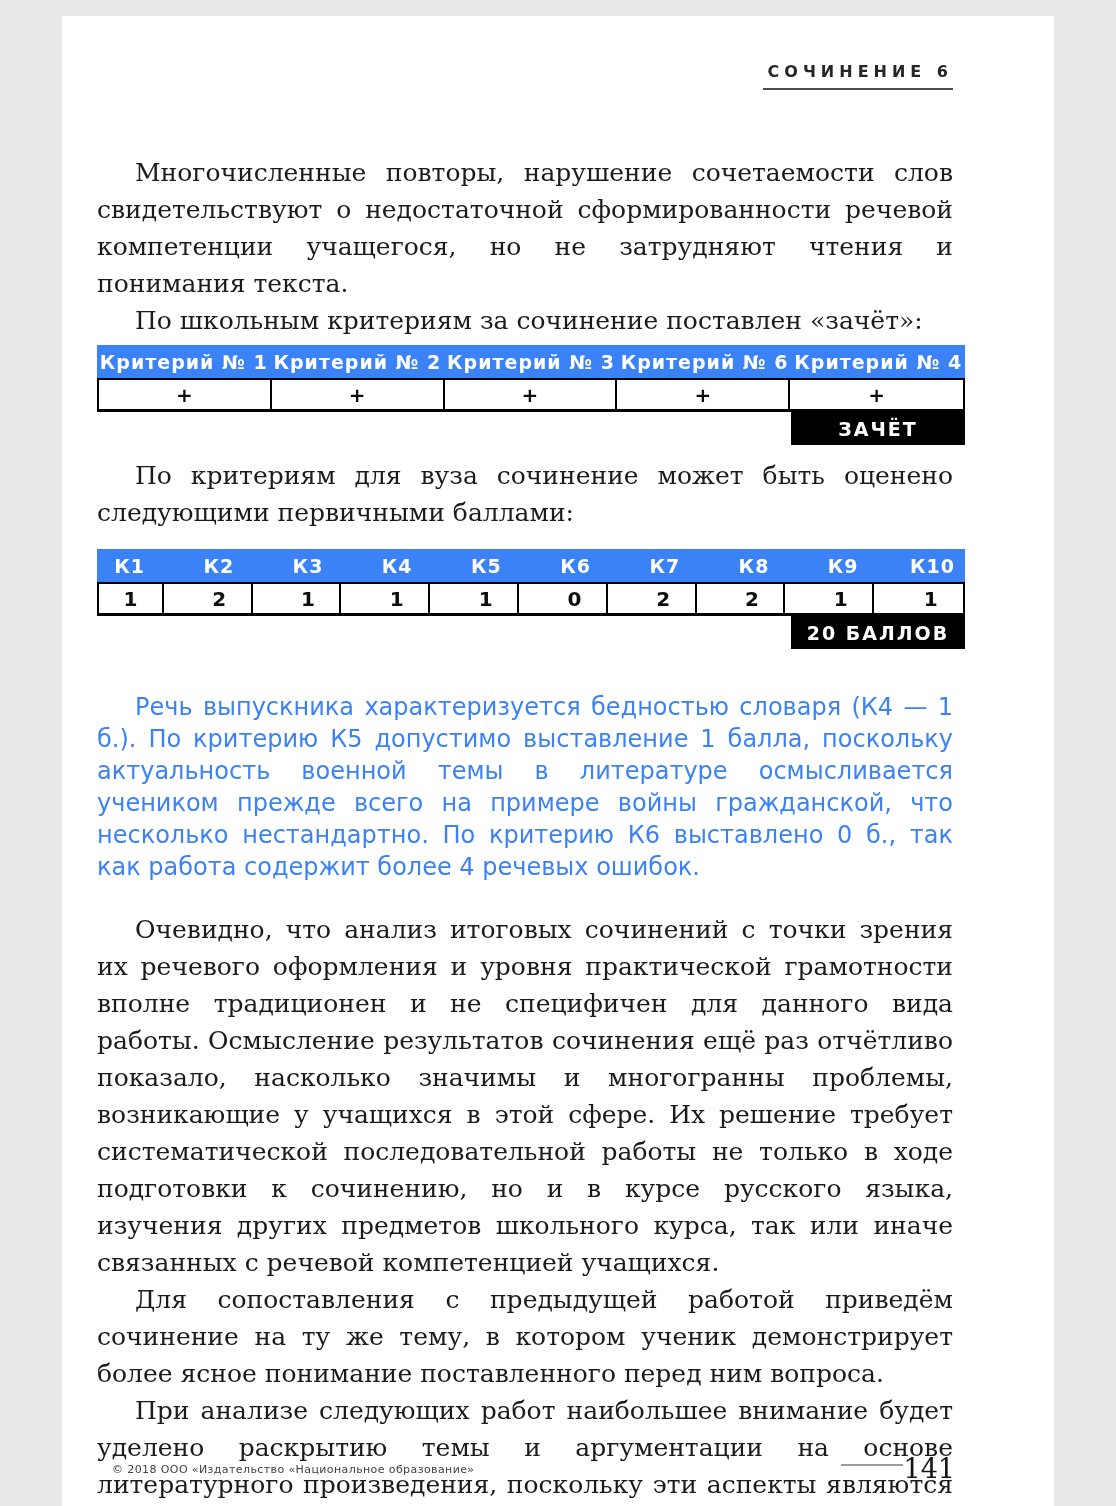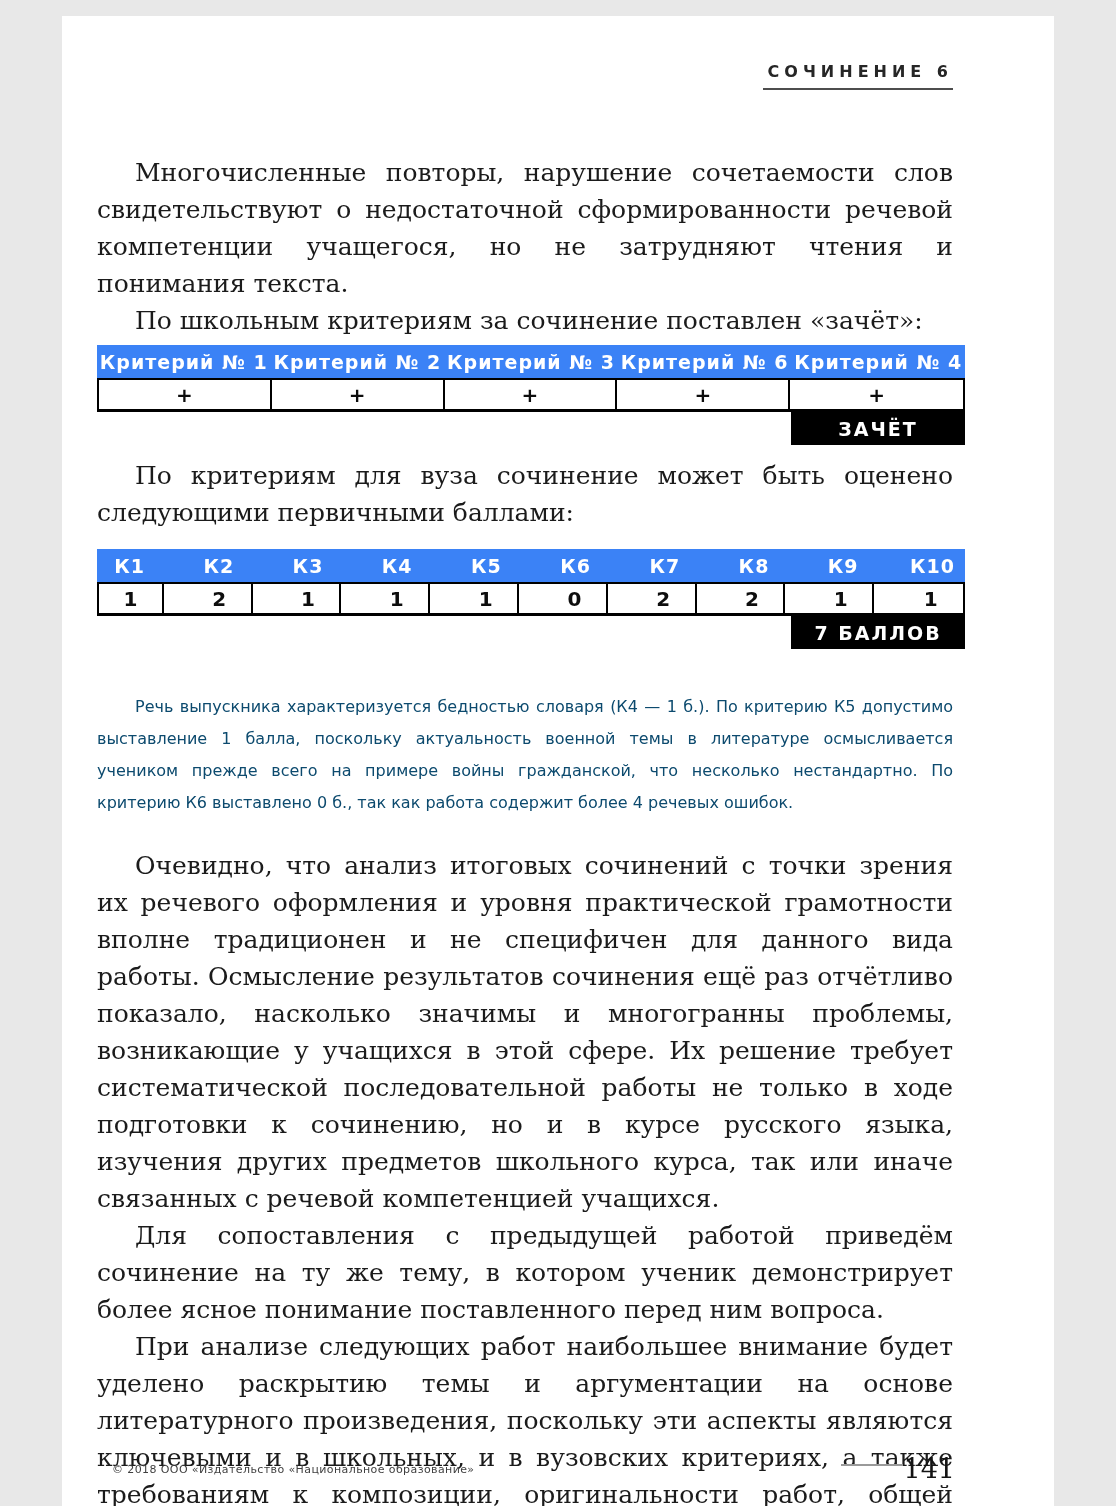--- a/index.html
+++ b/index.html
@@ -31,23 +31,23 @@
     font-family: "DejaVu Serif", "Liberation Serif", serif;
     font-size: 25px;
     line-height: 37px;
     text-align: justify;
     text-indent: 38px;
     margin: 0;
     hyphens: auto;
   }
   .para-sans {
     font-family: "DejaVu Sans", "Liberation Sans", sans-serif;
-    font-size: 16px;
+    font-size: 24px;
     line-height: 32px;
-    color: #0c4a6e;
+    color: #3b82f6;
   }
   .mt-first { margin-top: 64px; }
   .mt-p4 { margin-top: 12px; }
   .mt-p5 { margin-top: 42px; }
   .mt-p6 { margin-top: 28px; }
 
   
   .ctable {
     width: 868px;
     font-family: "DejaVu Sans", "Liberation Sans", sans-serif;
@@ -144,21 +144,21 @@
       <div class="tcell">2</div>
       <div class="tcell">1</div>
       <div class="tcell">1</div>
       <div class="tcell">1</div>
       <div class="tcell">0</div>
       <div class="tcell">2</div>
       <div class="tcell">2</div>
       <div class="tcell">1</div>
       <div class="tcell">1</div>
     </div>
-    <div class="tresult">7 БАЛЛОВ</div>
+    <div class="tresult">20 БАЛЛОВ</div>
   </div>
 
   <p class="para-sans para mt-p5">Речь выпускника характеризуется бедностью словаря (К4 — 1 б.). По критерию К5 допустимо выставление 1 балла, поскольку актуальность военной темы в литературе осмысливается учеником прежде всего на примере войны гражданской, что несколько нестандартно. По критерию К6 выставлено 0 б., так как работа содержит более 4 речевых ошибок.</p>
 
   <p class="para mt-p6">Очевидно, что анализ итоговых сочинений с точки зрения их речевого оформления и уровня практической грамотности вполне традиционен и не специфичен для данного вида работы. Осмысление результатов сочинения ещё раз отчётливо показало, насколько значимы и многогранны проблемы, возникающие у учащихся в этой сфере. Их решение требует систематической последовательной работы не только в ходе подготовки к сочинению, но и в курсе русского языка, изучения других предметов школьного курса, так или иначе связанных с речевой компетенцией учащихся.</p>
   <p class="para">Для сопоставления с предыдущей работой приведём сочинение на ту же тему, в котором ученик демонстрирует более ясное понимание поставленного перед ним вопроса.</p>
   <p class="para">При анализе следующих работ наибольшее внимание будет уделено раскрытию темы и аргументации на основе литературного произведения, поскольку эти аспекты являются ключевыми и в школьных, и в вузовских критериях, а также требованиям к композиции, оригинальности работ, общей оценке качества речи.</p>
 
   <div class="copyright">© 2018  ООО «Издательство «Национальное образование»</div>
   <div class="folio">

